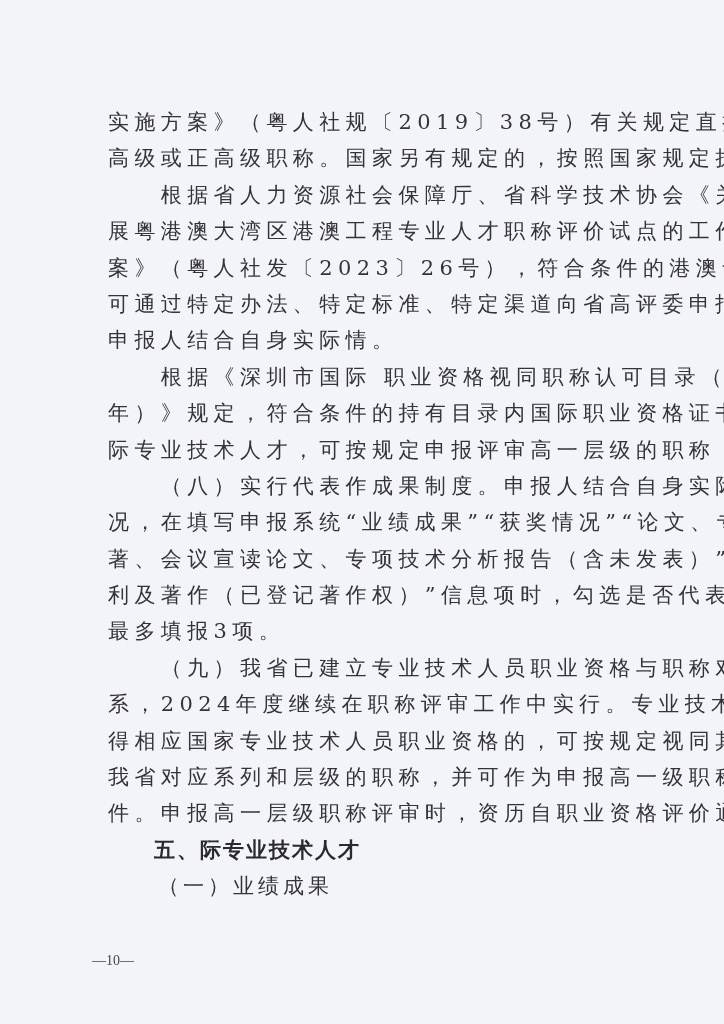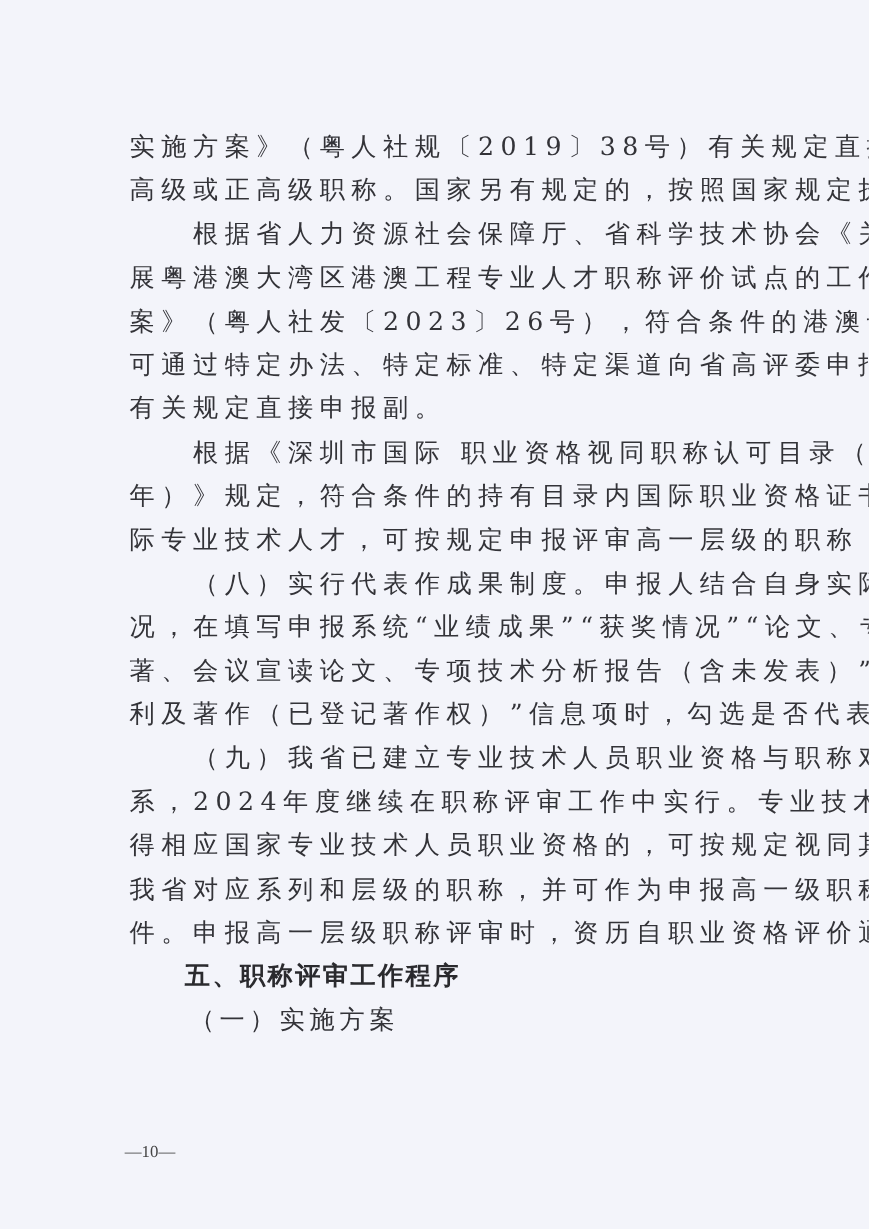--- a/index.html
+++ b/index.html
@@ -40,49 +40,50 @@
       font-weight: bold;
       letter-spacing: 2px;
       font-size: 21px;
       color: #2a2a2e;
     }
     .line.sub {
       letter-spacing: 4px;
     }
     .page-number {
       position: absolute;
-      left: 104px;
+      left: 92px;
       top: 953px;
       font-size: 14px;
       font-family: "Liberation Serif", "DejaVu Serif", serif;
       color: #444;
       letter-spacing: 0;
     }
   </style>
 </head>
 <body>
 
 <div class="page">
   <div class="body-text">
     <div class="line">实施方案》（粤人社规〔2019〕38号）有关规定直接申报副</div>
     <div class="line">高级或正高级职称。国家另有规定的，按照国家规定执行。</div>
     <div class="line">　　根据省人力资源社会保障厅、省科学技术协会《关于开</div>
     <div class="line">展粤港澳大湾区港澳工程专业人才职称评价试点的工作方</div>
     <div class="line">案》（粤人社发〔2023〕26号），符合条件的港澳专业人才</div>
     <div class="line">可通过特定办法、特定标准、特定渠道向省高评委申报评审，</div>
-    <div class="line">有关规定直接申报副。</div>
+    <div class="line">申报人结合自身实际情。</div>
     <div class="line">　　根据《深圳市国际 职业资格视同职称认可目录（2024</div>
     <div class="line">年）》规定，符合条件的持有目录内国际职业资格证书的国</div>
     <div class="line">际专业技术人才，可按规定申报评审高一层级的职称，其境</div>
     <div class="line">　　（八）实行代表作成果制度。申报人结合自身实际情</div>
     <div class="line">况，在填写申报系统“业绩成果”“获奖情况”“论文、专</div>
     <div class="line">著、会议宣读论文、专项技术分析报告（含未发表）”“专</div>
     <div class="line">利及著作（已登记著作权）”信息项时，勾选是否代表作，</div>
+    <div class="line">最多填报3项。</div>
     <div class="line">　　（九）我省已建立专业技术人员职业资格与职称对应关</div>
     <div class="line">系，2024年度继续在职称评审工作中实行。专业技术人才取</div>
     <div class="line">得相应国家专业技术人员职业资格的，可按规定视同其具备</div>
     <div class="line">我省对应系列和层级的职称，并可作为申报高一级职称的条</div>
     <div class="line">件。申报高一层级职称评审时，资历自职业资格评价通过日</div>
-    <div class="line heading">　　五、职称评审工作程序</div>
-    <div class="line sub">　　（一）实施方案</div>
+    <div class="line heading">　　五、际专业技术人才</div>
+    <div class="line sub">　　（一）业绩成果</div>
   </div>
   <div class="page-number">—10—</div>
 </div>
 
 </body></html>

